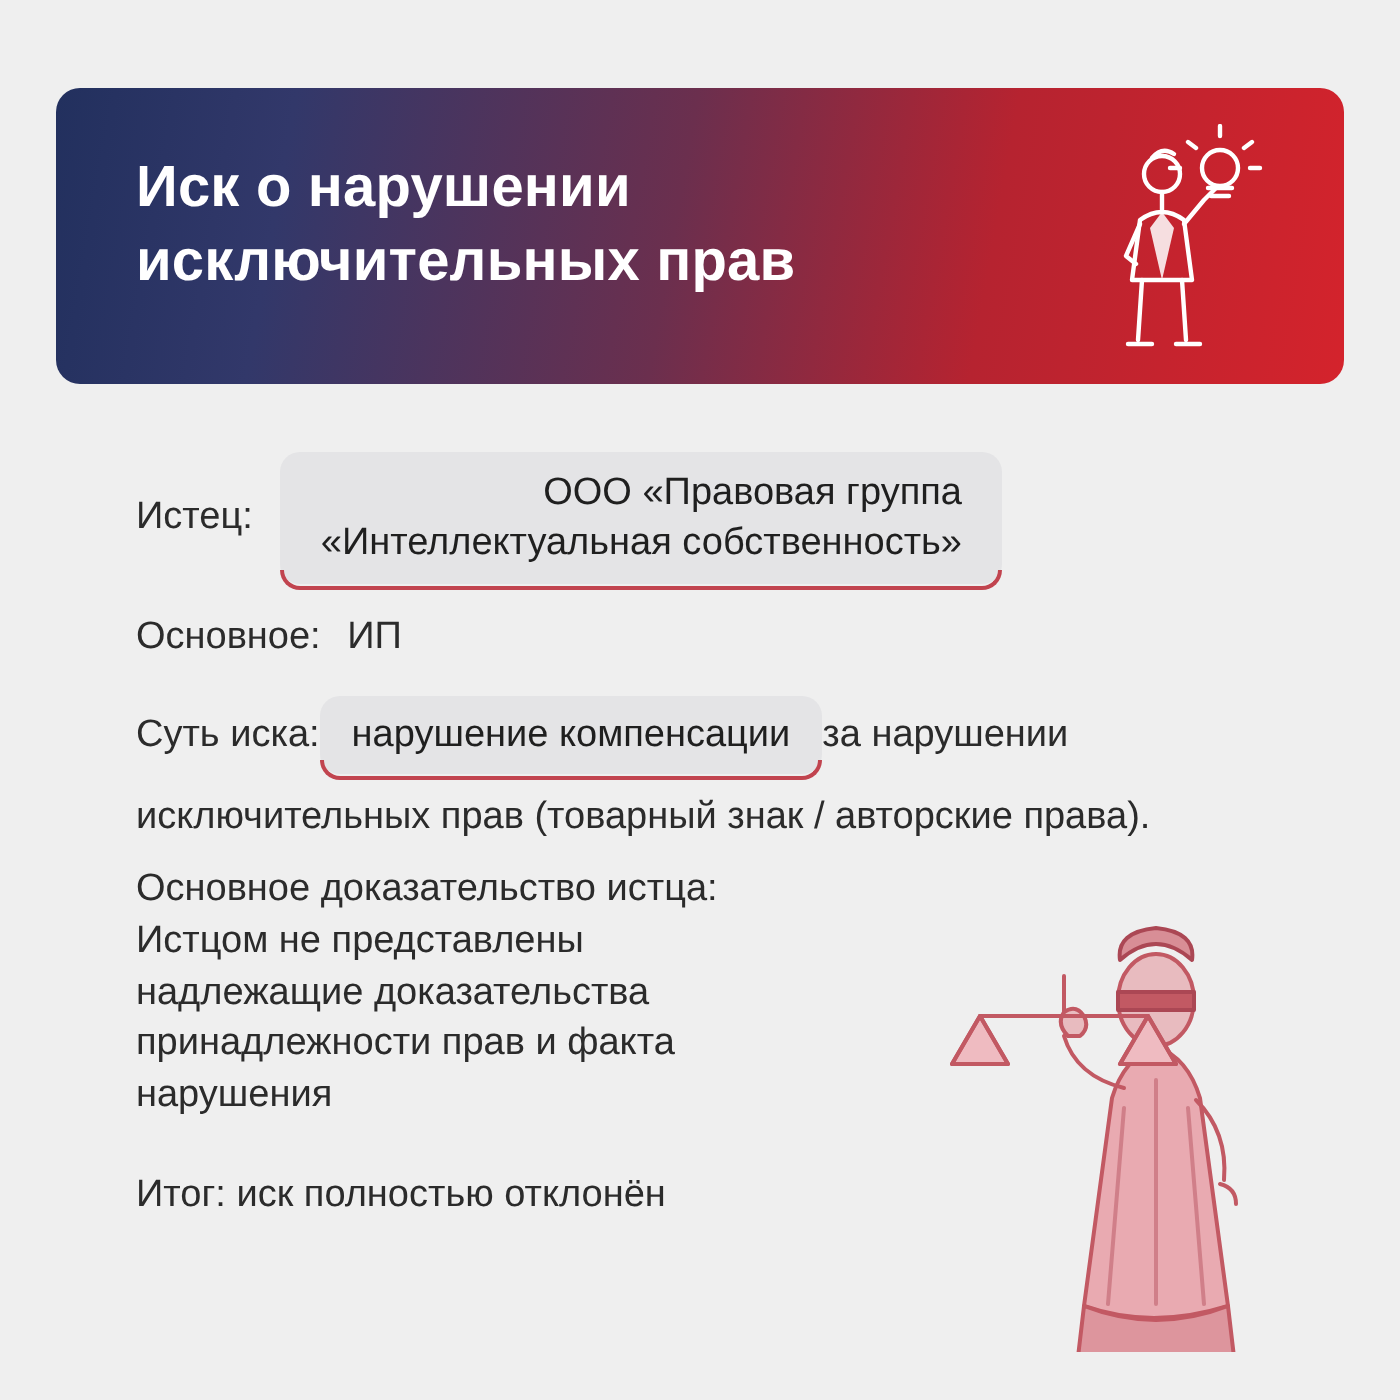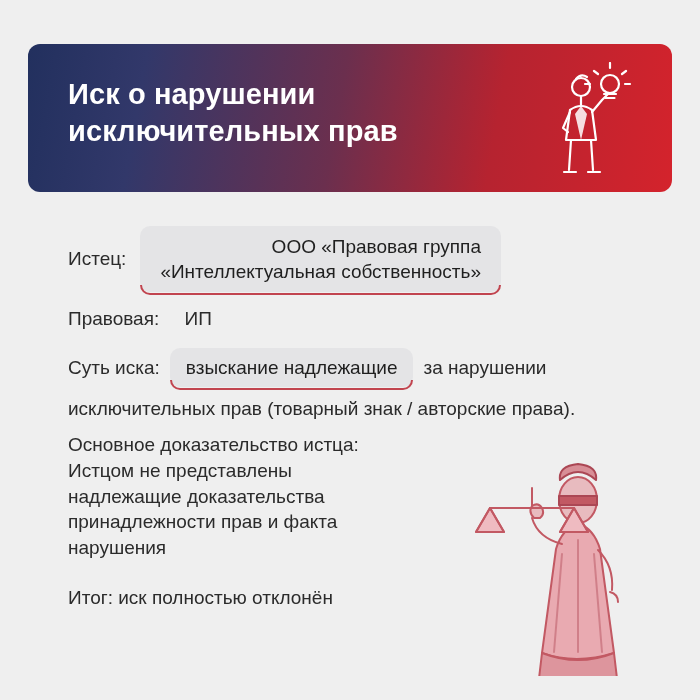--- a/index.html
+++ b/index.html
@@ -119,32 +119,31 @@
     align-items: center;
     gap: 14px;
     margin-bottom: 14px;
   }
 
   .defendant-row {
     margin-bottom: 16px;
     font-size: 19px;
   }
   .defendant-row .val {
-    margin-left: 20px;
+    margin-left: 8px;
   }
 
   .essence-block {
     margin-bottom: 8px;
     font-size: 19px;
     line-height: 1.5;
   }
   .essence-head {
     display: flex;
     align-items: center;
-    gap: 10px;
     flex-wrap: wrap;
   }
   .essence-tail {
     margin-top: 8px;
     max-width: 560px;
   }
 
   .evidence {
     font-size: 19px;
     line-height: 1.36;
@@ -226,28 +225,28 @@
 
     <div class="content">
 
       <div class="claimant-row">
         <span class="lbl">Истец:</span>
         <span class="pill two-line">ООО «Правовая группа
 «Интеллектуальная собственность»</span>
       </div>
 
       <div class="defendant-row">
-        <span class="lbl">Правовая:</span>
+        <span class="lbl">Основное:</span>
         <span class="val">ИП</span>
       </div>
 
       <div class="essence-block">
         <div class="essence-head">
           <span class="lbl">Суть иска:</span>
-          <span class="pill">взыскание надлежащие</span>
+          <span class="pill">нарушение компенсации</span>
           <span>за нарушении</span>
         </div>
         <div class="essence-tail">исключительных прав (товарный знак / авторские права).</div>
       </div>
 
       <div class="evidence">Основное доказательство истца:
 Истцом не представлены
 надлежащие доказательства
 принадлежности прав и факта
 нарушения</div>

